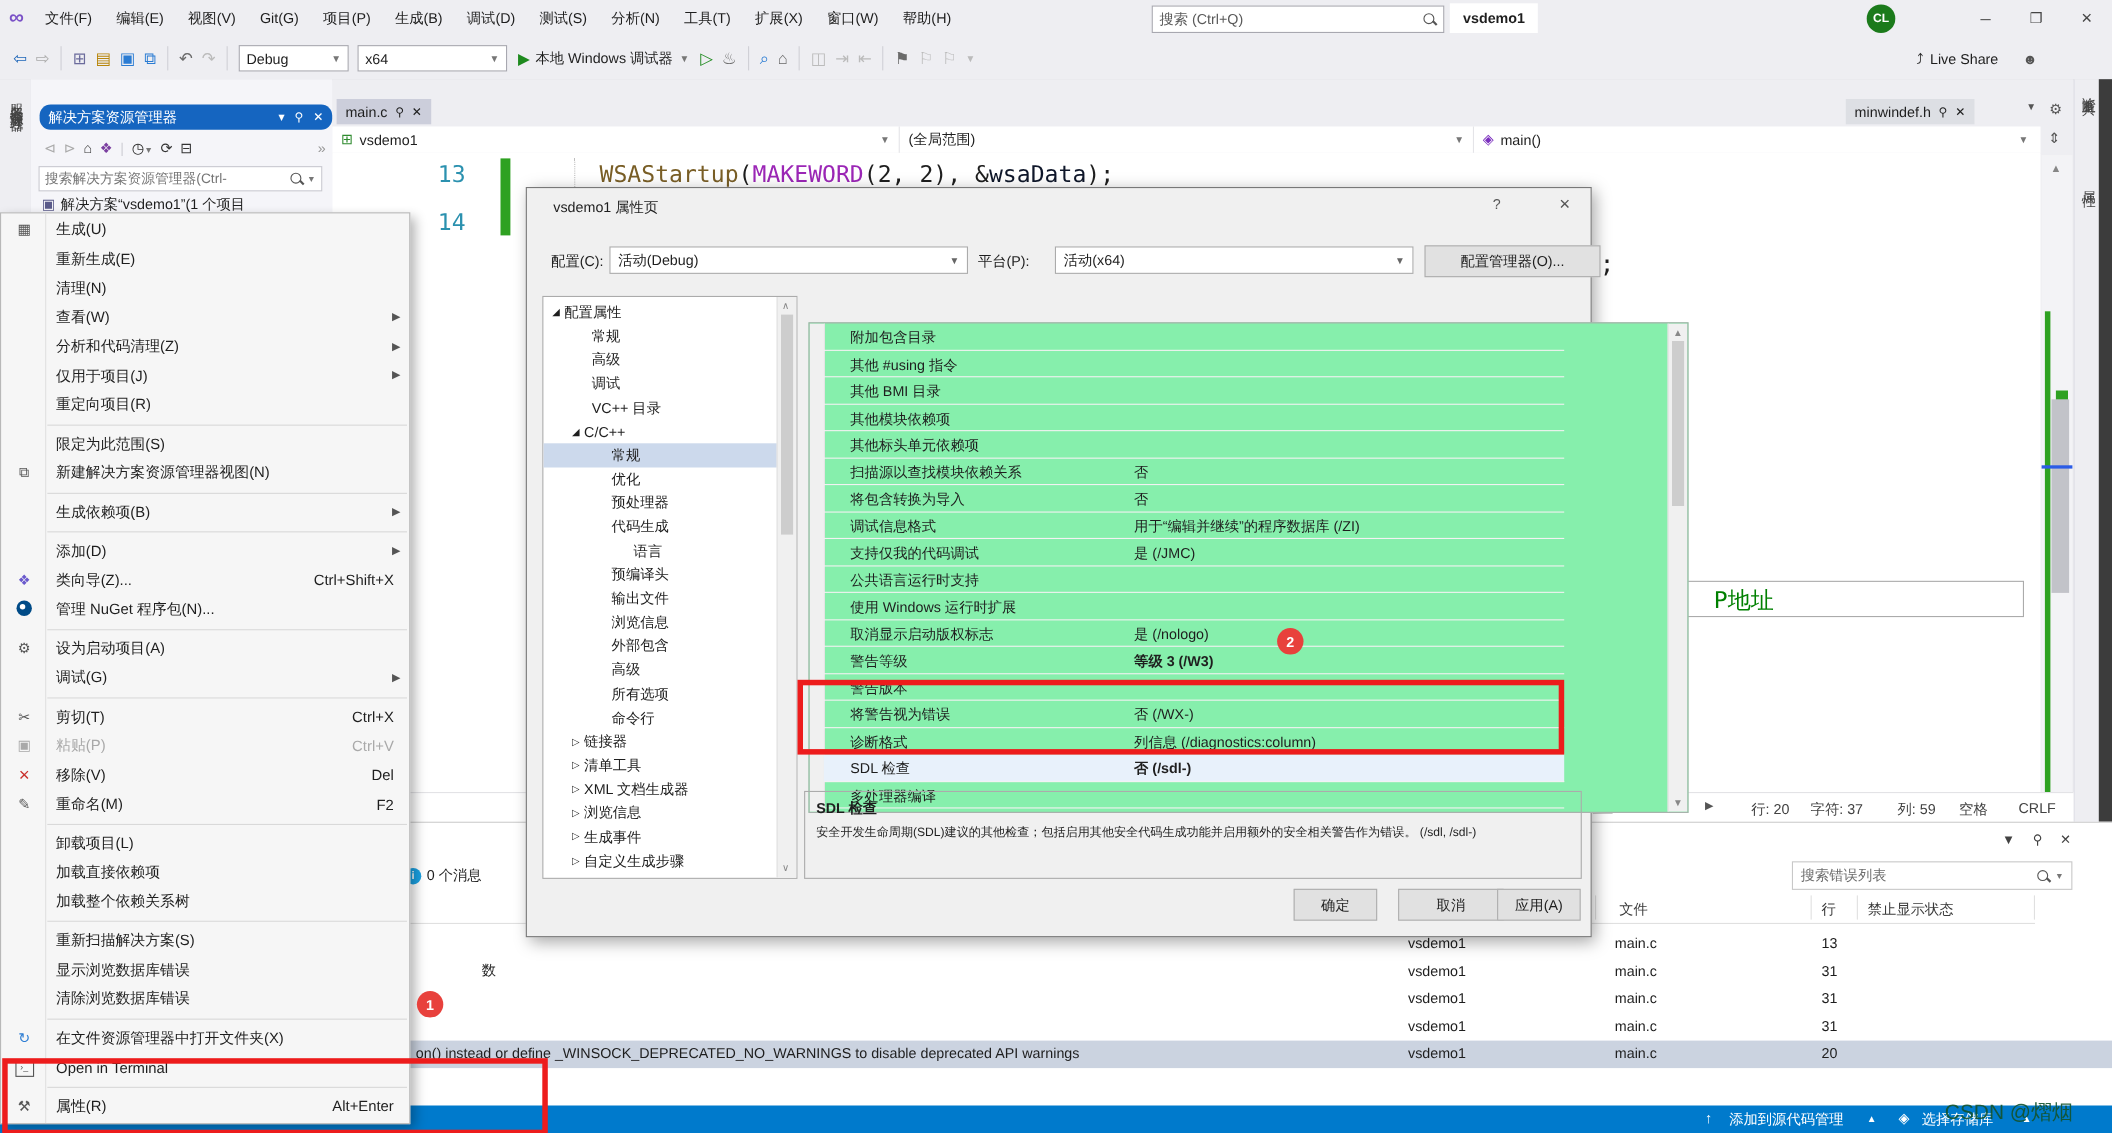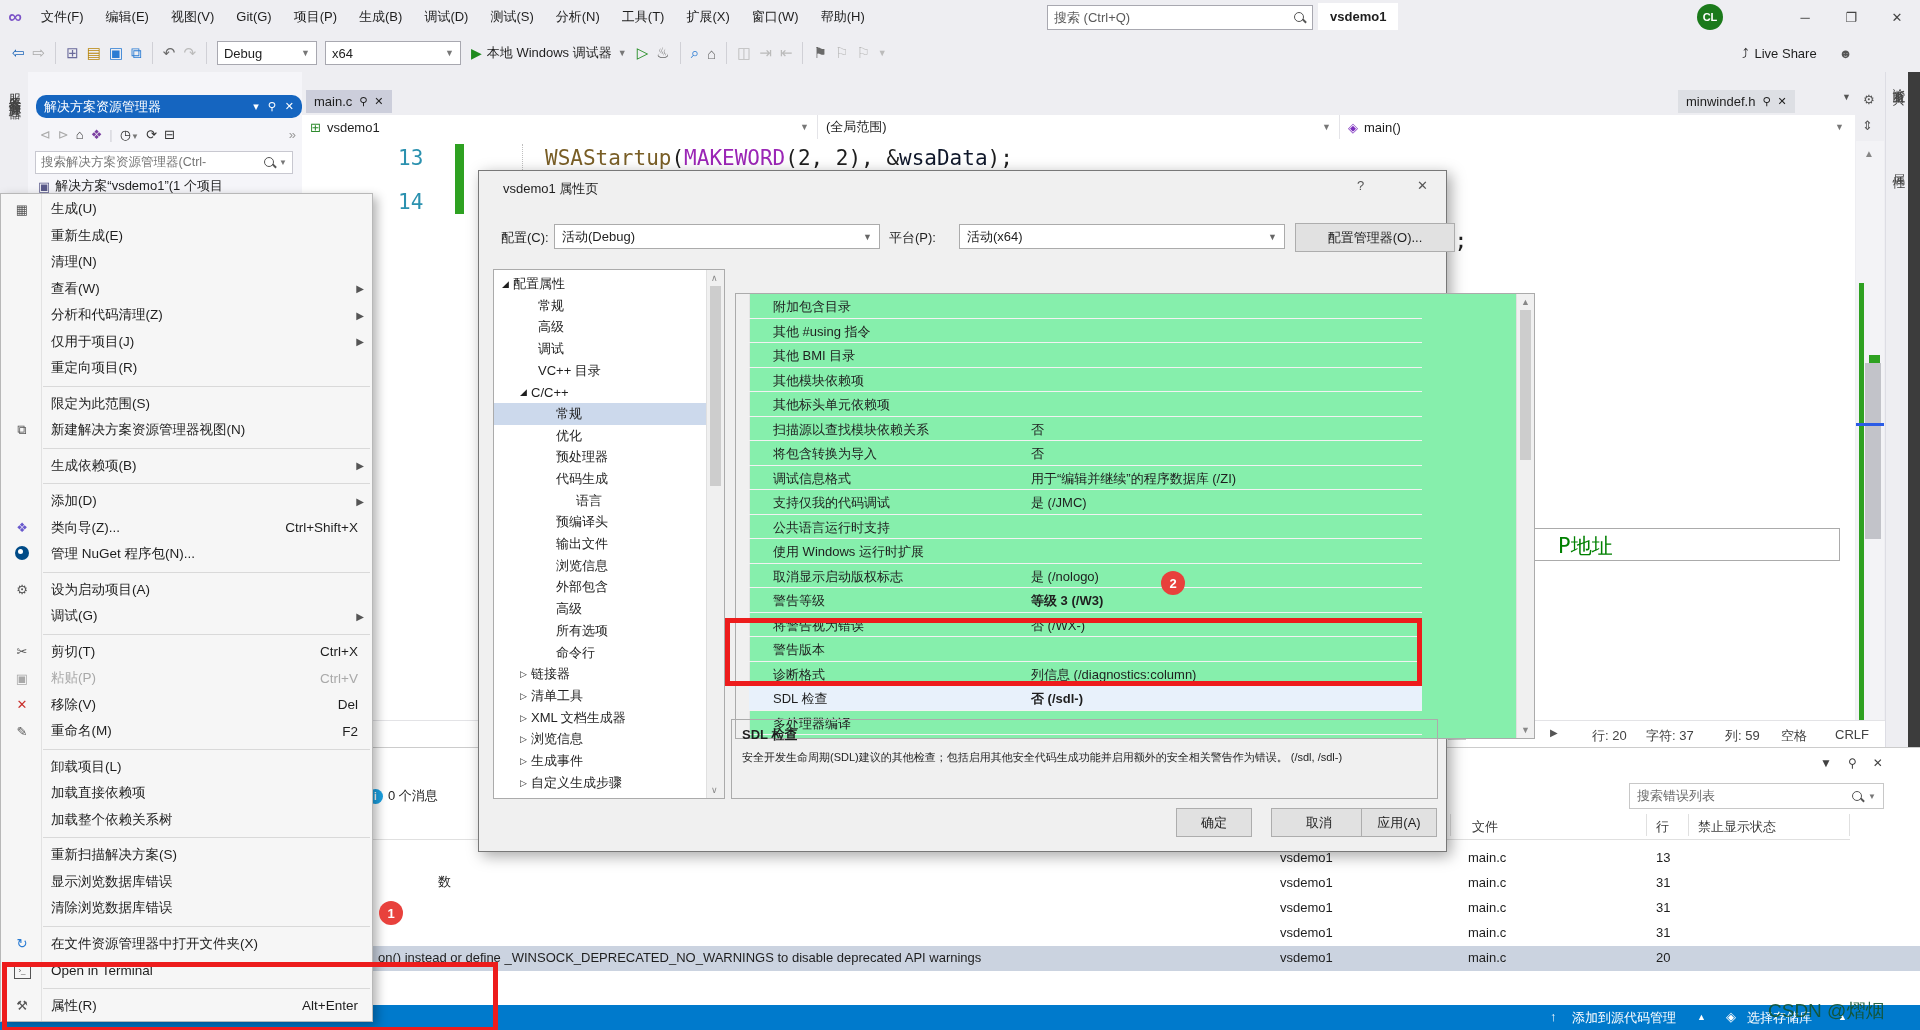--- a/index.html
+++ b/index.html
@@ -571,26 +571,26 @@
           </div>
           <div class="grow">
             <span class="n">取消显示启动版权标志</span>
             <span class="v">是 (/nologo)</span>
           </div>
           <div class="grow bold">
             <span class="n">警告等级</span>
             <span class="v">等级 3 (/W3)</span>
           </div>
           <div class="grow">
+            <span class="n">警告版本</span>
+            <span class="v"></span>
+          </div>
+          <div class="grow">
             <span class="n">将警告视为错误</span>
             <span class="v">否 (/WX-)</span>
-          </div>
-          <div class="grow">
-            <span class="n">警告版本</span>
-            <span class="v"></span>
           </div>
           <div class="grow">
             <span class="n">诊断格式</span>
             <span class="v">列信息 (/diagnostics:column)</span>
           </div>
           <div class="grow bold sel">
             <span class="n">SDL 检查</span>
             <span class="v">否 (/sdl-)</span>
           </div>
           <div class="grow">

